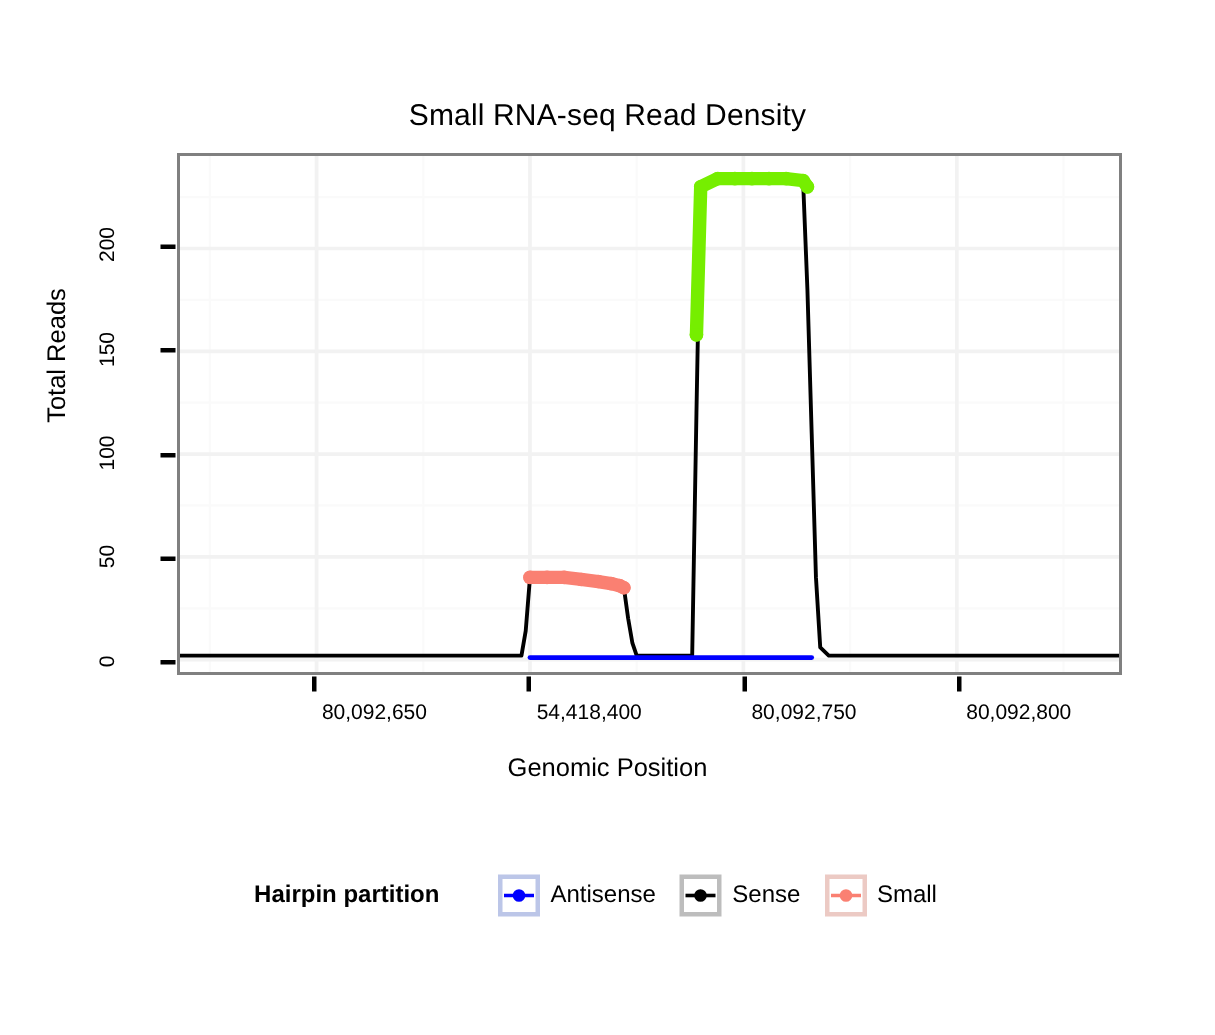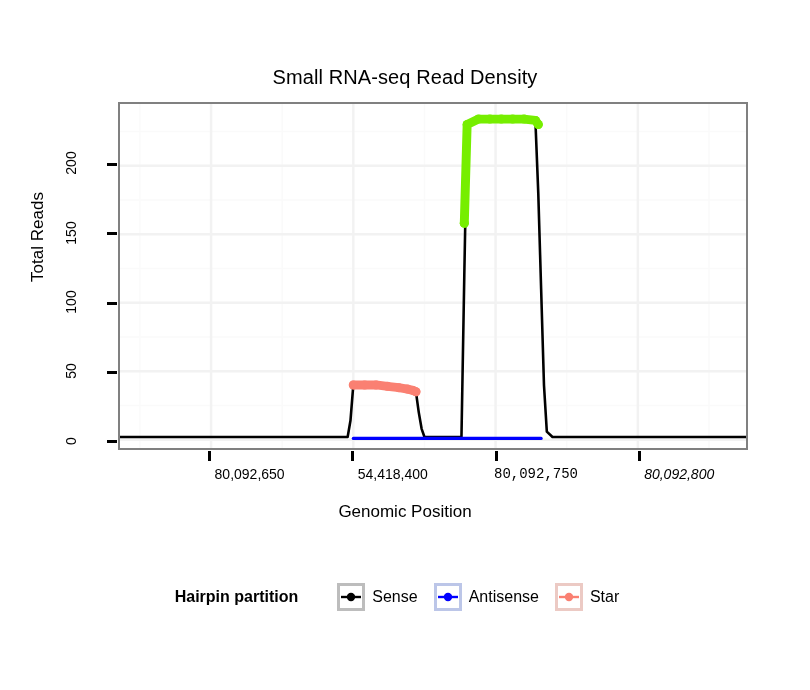--- a/index.html
+++ b/index.html
@@ -151,23 +151,23 @@
       <div class="ytick-label" style="left: 46px; top: 224.713px; width: 50px;">150</div>
       <div class="ytick-mark" style="left: 107px; top: 162.89px;"></div>
       <div class="ytick-label" style="left: 46px; top: 155.39px; width: 50px;">200</div>
     </div>
   <div id="x-axis">
       <div class="xtick-mark" style="left: 208.136px; top: 451px;"></div>
       <div class="xtick-label" style="left: 209.636px; top: 466px;">80,092,650</div>
       <div class="xtick-mark" style="left: 351.318px; top: 451px;"></div>
       <div class="xtick-label" style="left: 352.818px; top: 466px;">54,418,400</div>
       <div class="xtick-mark" style="left: 494.5px; top: 451px;"></div>
-      <div class="xtick-label" style="left: 496px; top: 466px; font-family: Liberation Mono, monospace;">80,092,750</div>
+      <div class="xtick-label" style="left: 496px; top: 466px;">80,092,750</div>
       <div class="xtick-mark" style="left: 637.682px; top: 451px;"></div>
-      <div class="xtick-label" style="left: 639.182px; top: 466px; font-style: italic;">80,092,800</div>
+      <div class="xtick-label" style="left: 639.182px; top: 466px;">80,092,800</div>
     </div>
 
   <div class="panel">
     <svg class="plot-svg" id="plot-svg" viewBox="0 0 630 348" preserveAspectRatio="none">
       <g id="grid-layer">
           <line x1="0" x2="630" y1="305.0199203187251" y2="305.0199203187251" stroke="#fafafa" stroke-width="1.5"></line>
           <line x1="0" x2="630" y1="235.69721115537848" y2="235.69721115537848" stroke="#fafafa" stroke-width="1.5"></line>
           <line x1="0" x2="630" y1="166.37450199203187" y2="166.37450199203187" stroke="#fafafa" stroke-width="1.5"></line>
           <line x1="0" x2="630" y1="97.05179282868525" y2="97.05179282868525" stroke="#fafafa" stroke-width="1.5"></line>
           <line x1="0" x2="630" y1="27.729083665338635" y2="27.729083665338635" stroke="#fafafa" stroke-width="1.5"></line>
@@ -211,42 +211,42 @@
         </g>
     </svg>
   </div>
 
   <div class="x-axis-title">Genomic Position</div>
 
   <div class="legend">
     <span class="legend-title">Hairpin partition</span>
     <div id="legend-items" style="display:flex;align-items:center;">
         <div class="legend-item">
+          <span class="legend-key" style="border: 3px solid rgb(188, 198, 232); background: rgb(255, 255, 255);">
+            <svg width="22" height="22" viewBox="0 0 22 22">
+              <line x1="1" y1="11" x2="21" y2="11" stroke="#0000ff" stroke-width="2.4"></line>
+              <circle cx="11" cy="11" r="4.2" fill="#0000ff"></circle>
+            </svg>
+          </span>
+          <span class="legend-label">Antisense</span>
+        </div>
+        <div class="legend-item">
           <span class="legend-key" style="border: 3px solid rgb(189, 189, 189); background: rgb(255, 255, 255);">
             <svg width="22" height="22" viewBox="0 0 22 22">
               <line x1="1" y1="11" x2="21" y2="11" stroke="#000000" stroke-width="2.4"></line>
               <circle cx="11" cy="11" r="4.2" fill="#000000"></circle>
             </svg>
           </span>
           <span class="legend-label">Sense</span>
         </div>
         <div class="legend-item">
-          <span class="legend-key" style="border: 3px solid rgb(188, 198, 232); background: rgb(255, 255, 255);">
-            <svg width="22" height="22" viewBox="0 0 22 22">
-              <line x1="1" y1="11" x2="21" y2="11" stroke="#0000ff" stroke-width="2.4"></line>
-              <circle cx="11" cy="11" r="4.2" fill="#0000ff"></circle>
-            </svg>
-          </span>
-          <span class="legend-label">Antisense</span>
-        </div>
-        <div class="legend-item">
           <span class="legend-key" style="border: 3px solid rgb(236, 202, 196); background: rgb(255, 255, 255);">
             <svg width="22" height="22" viewBox="0 0 22 22">
               <line x1="1" y1="11" x2="21" y2="11" stroke="#fa8072" stroke-width="2.4"></line>
               <circle cx="11" cy="11" r="4.2" fill="#fa8072"></circle>
             </svg>
           </span>
-          <span class="legend-label">Star</span>
+          <span class="legend-label">Small</span>
         </div>
       </div>
   </div>
 
 </div>
 
 </body></html>

